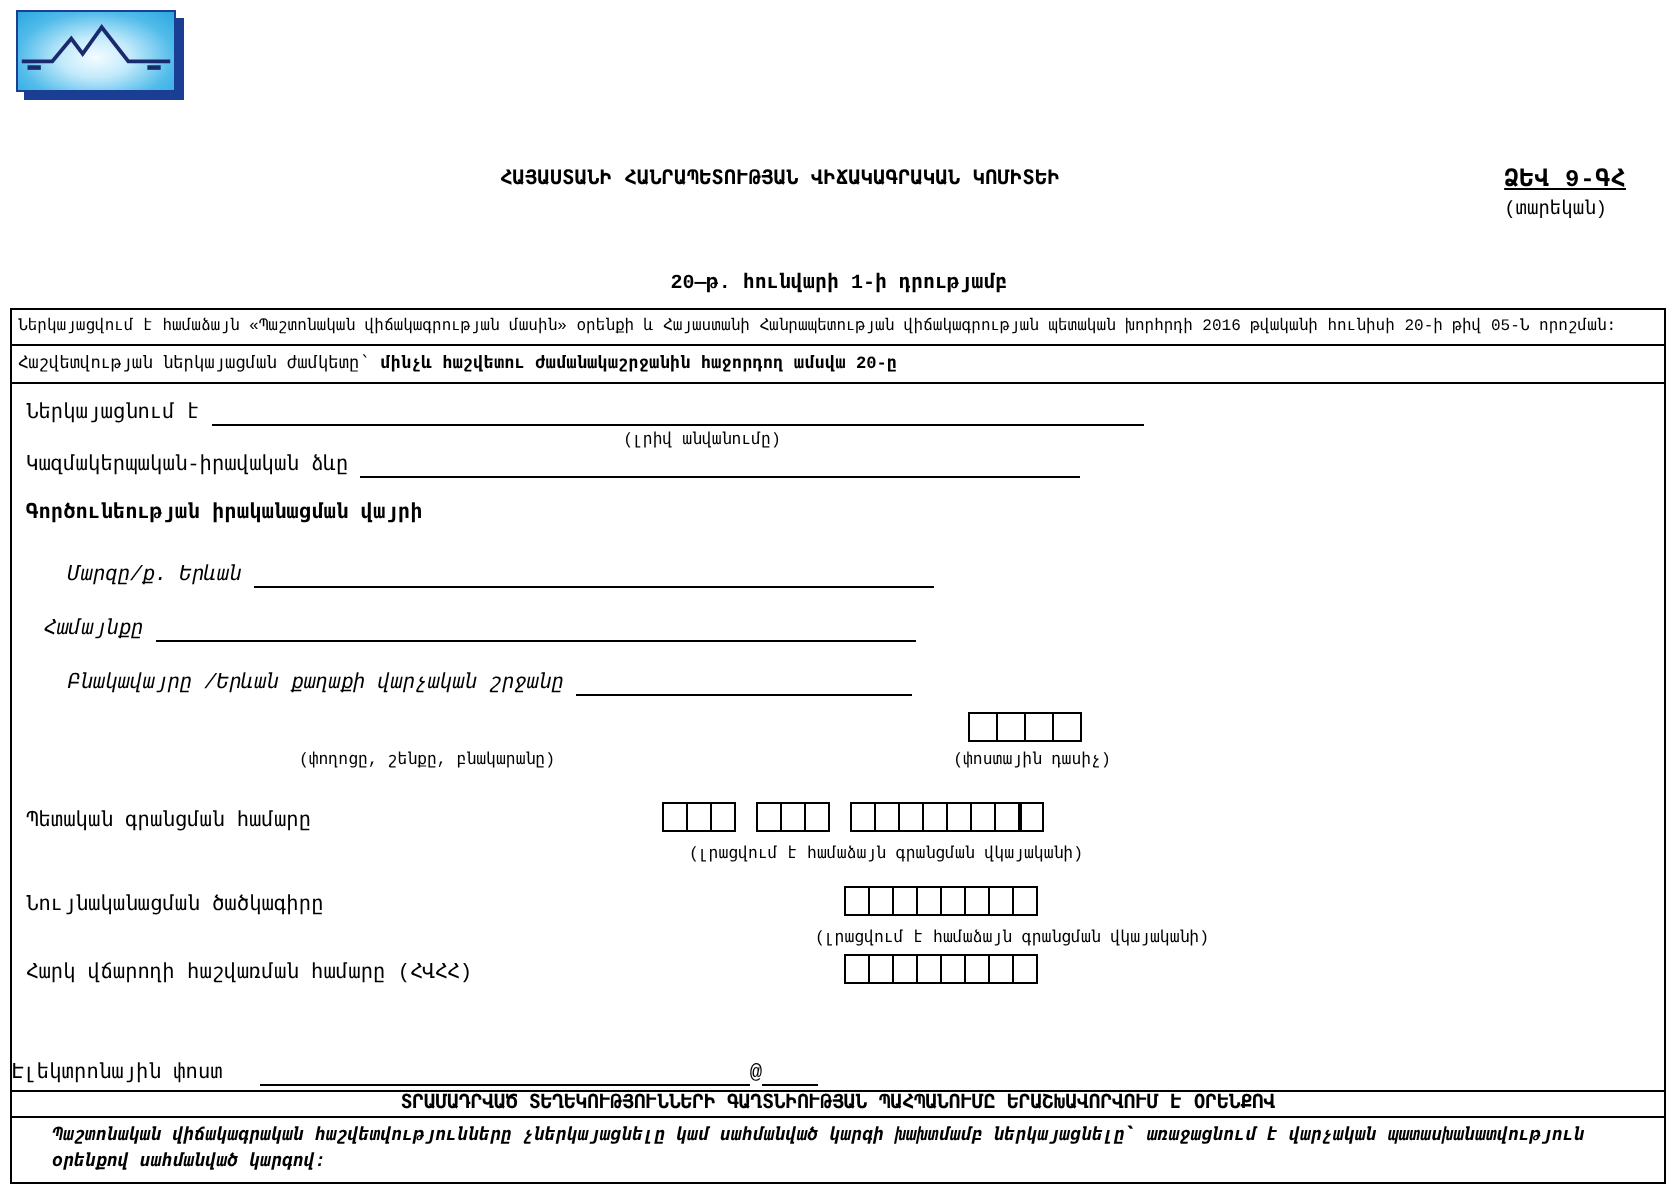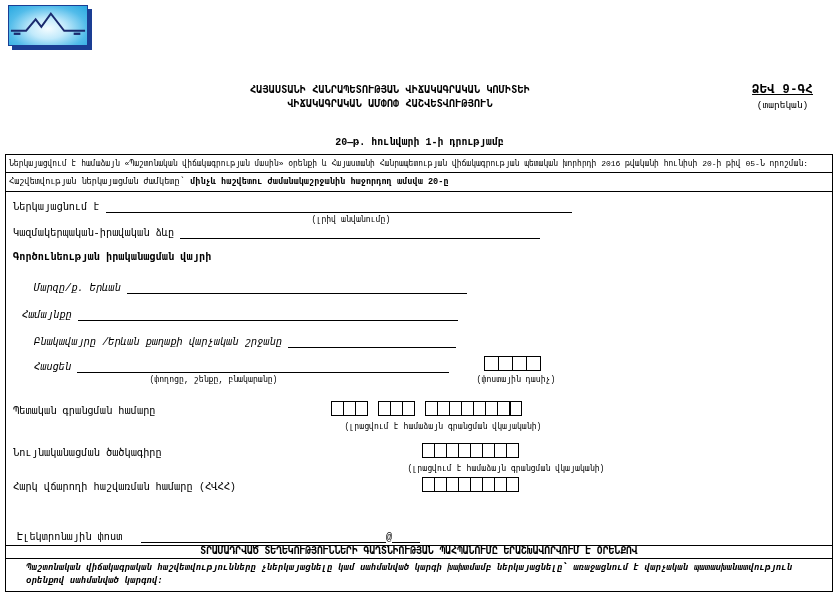--- a/index.html
+++ b/index.html
@@ -20,21 +20,21 @@
     border: 1px solid #1a3e94;
     background: radial-gradient(ellipse at 50% 58%, #f4fcff 0%, #c2eafb 32%, #52bcea 70%, #29a8e0 100%);
   }
   .logo-face svg { display: block; width: 100%; height: 100%; }
 
   
   .org {
     position: absolute; top: 84px; left: 30px; width: 720px;
     text-align: center; font-weight: bold; font-size: 10px; line-height: 14px; letter-spacing: 0.2px;
   }
-  .formcode { position: absolute; top: 82px; right: 26px; text-align: center; }
+  .formcode { position: absolute; top: 82px; right: 26px; text-align: left; }
   .formcode .code { font-weight: bold; font-size: 12px; text-decoration: underline; letter-spacing: 0.4px; }
   .formcode .period { font-size: 9.5px; margin-top: 2px; }
   .title {
     position: absolute; top: 119px; left: 0; width: 100%;
     text-align: center; font-weight: bold; font-size: 11.6px; letter-spacing: 0.1px;
   }
   .subtitle {
     position: absolute; top: 136px; left: 0; width: 100%;
     text-align: center; font-weight: bold; font-size: 10px;
   }
@@ -73,21 +73,20 @@
       <svg viewBox="0 0 80 41">
         <polyline points="1,26 17,26 27,14 33,22 43,8 57,26 79,26" fill="none" stroke="#1a2a6e" stroke-width="2"></polyline>
         <rect x="4" y="28" width="7" height="2.4" fill="#1a2a6e"></rect>
         <rect x="67" y="28" width="7" height="2.4" fill="#1a2a6e"></rect>
       </svg>
     </div>
   </div>
 
   <div class="org">
     <div>ՀԱՅԱՍՏԱՆԻ ՀԱՆՐԱՊԵՏՈՒԹՅԱՆ ՎԻՃԱԿԱԳՐԱԿԱՆ ԿՈՄԻՏԵԻ</div>
-    <div>ՎԻՃԱԿԱԳՐԱԿԱՆ ԱՄՓՈՓ ՀԱՇՎԵՏՎՈՒԹՅՈՒՆ</div>
   </div>
 
   <div class="formcode">
     <div class="code">ՁԵՎ 9-ԳՀ</div>
     <div class="period">(տարեկան)</div>
   </div>
 
   <div class="subtitle">20—թ. հունվարի 1-ի դրությամբ</div>
 
   <div class="row notice1">
@@ -120,24 +119,20 @@
     <div class="f it" style="top:116px; left:16px;">
       <span>Համայնքը</span>
       <span class="ul" style="width:380px;"></span>
     </div>
 
     <div class="f it" style="top:143px; left:28px;">
       <span>Բնակավայրը /Երևան քաղաքի վարչական շրջանը</span>
       <span class="ul" style="width:168px;"></span>
     </div>
 
-    <div class="f it" style="top:168px; left:28px;">
-      <span>Հասցեն</span>
-      <span class="ul" style="width:372px;"></span>
-    </div>
     <div class="cap" style="top:182px; left:100px; width:215px;">(փողոցը, շենքը, բնակարանը)</div>
 
     <div class="cells pc" style="top:164px; left:478px;">
       <span class="grp">
           <span class="cell"></span>
           <span class="cell"></span>
           <span class="cell"></span>
           <span class="cell"></span>
         </span>
     </div>
@@ -191,21 +186,21 @@
           <span class="cell"></span>
           <span class="cell"></span>
           <span class="cell"></span>
           <span class="cell"></span>
           <span class="cell"></span>
           <span class="cell"></span>
         </span>
     </div>
 
 
-    <div class="f" style="top:338px; left:11px;">
+    <div class="f" style="top:338px; left:0;">
       <span>Էլեկտրոնային փոստ</span>&nbsp;&nbsp;
       <span class="ul" style="width:245px;"></span><span>@</span><span class="ul" style="width:28px;"></span>
     </div>
 
   </div>
 
   <div class="row conf">ՏՐԱՄԱԴՐՎԱԾ ՏԵՂԵԿՈՒԹՅՈՒՆՆԵՐԻ ԳԱՂՏՆԻՈՒԹՅԱՆ ՊԱՀՊԱՆՈՒՄԸ ԵՐԱՇԽԱՎՈՐՎՈՒՄ Է ՕՐԵՆՔՈՎ</div>
   <div class="row warn">Պաշտոնական վիճակագրական հաշվետվությունները չներկայացնելը կամ սահմանված կարգի խախտմամբ ներկայացնելը՝ առաջացնում է վարչական  պատասխանատվություն օրենքով սահմանված կարգով:</div>
 
 </div>

